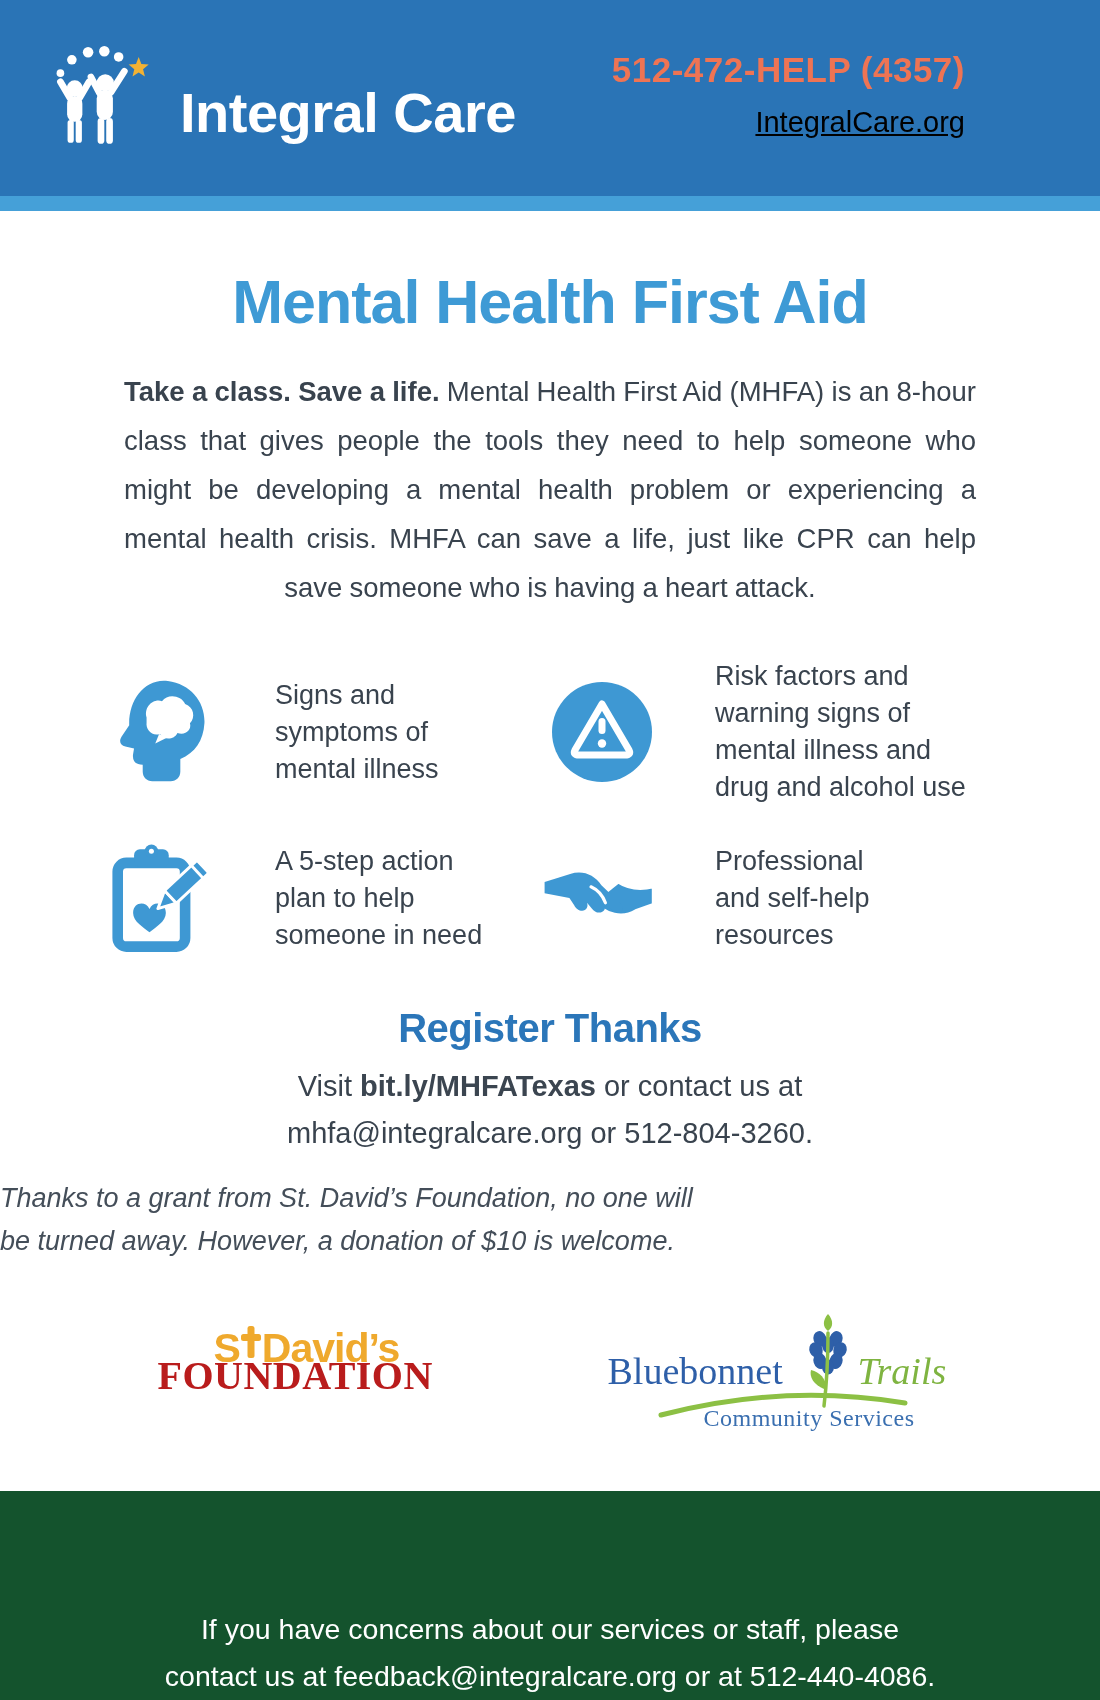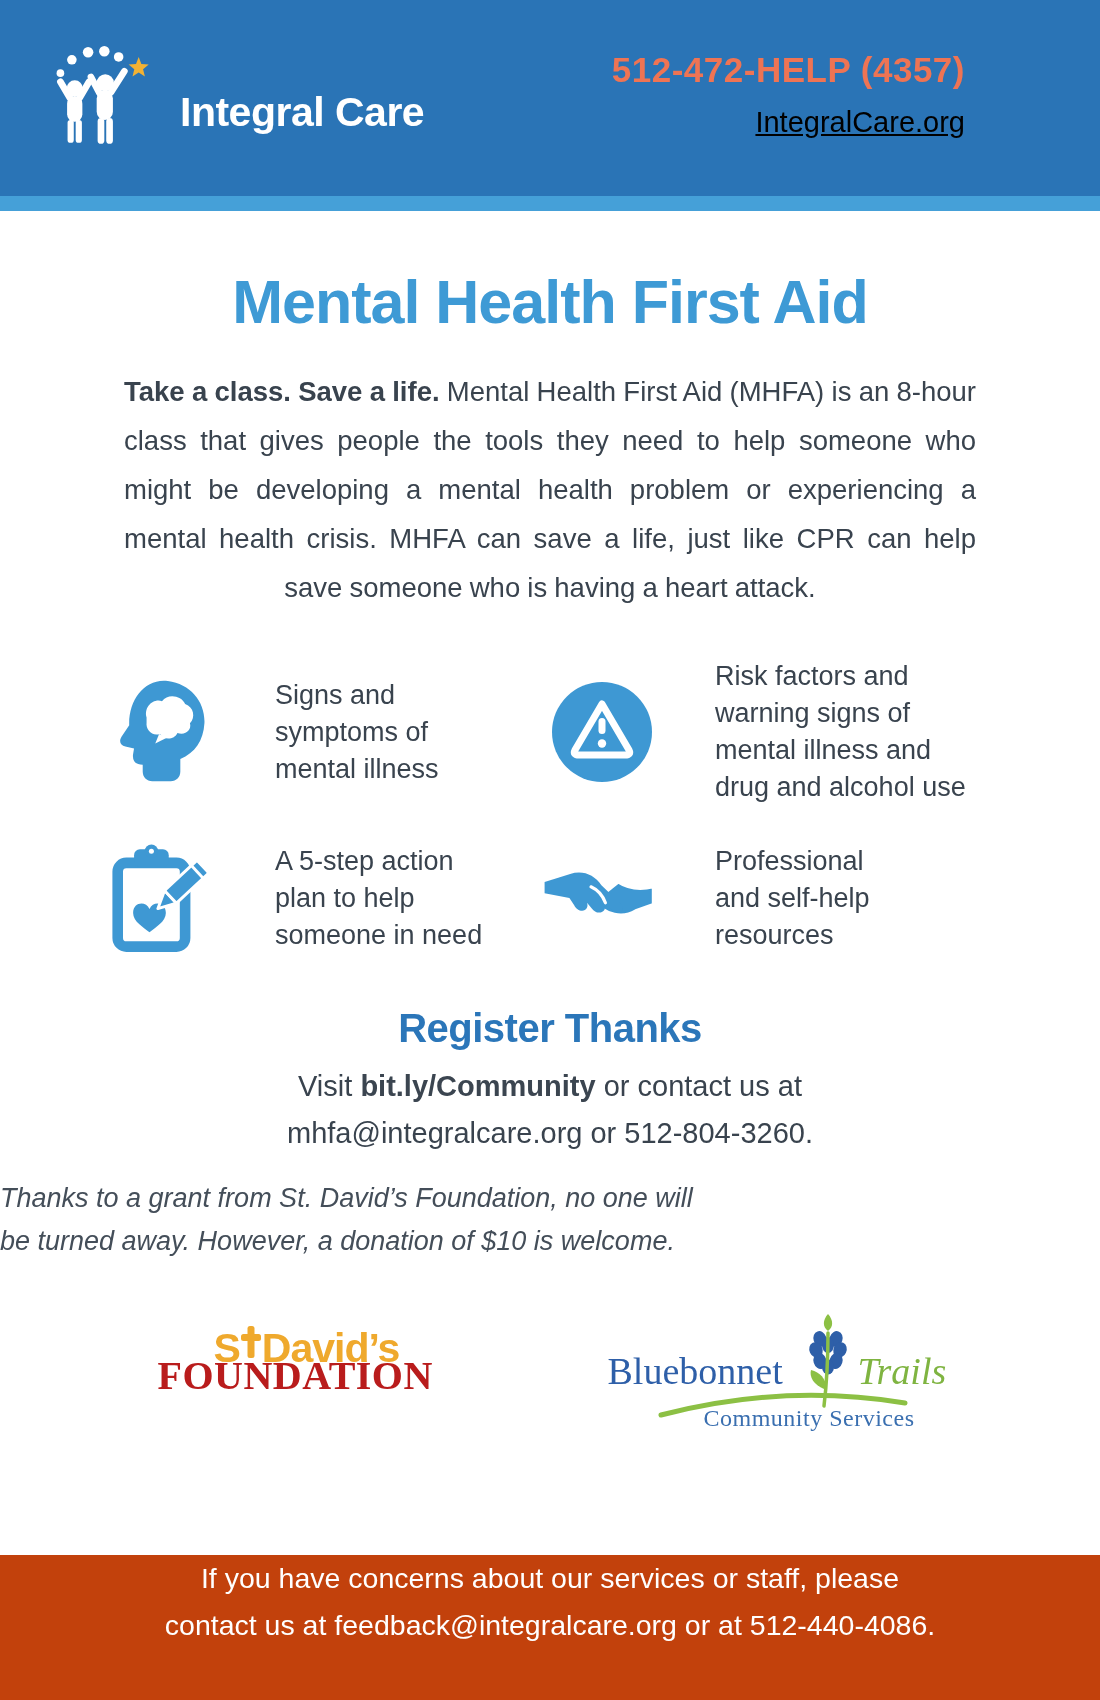--- a/index.html
+++ b/index.html
@@ -14,21 +14,21 @@
 
   
   .header {
     height:196px; background:#2A74B6;
     display:flex; align-items:center; justify-content:space-between;
     padding:0 135px 0 48px;
   }
   .logo { display:flex; align-items:center; gap:6px; }
   .logo svg { display:block; }
   .logo-text {
-    color:#ffffff; font-size:41px; font-weight:700; letter-spacing:-0.5px;
+    color:#ffffff; font-size:56px; font-weight:700; letter-spacing:-0.5px;
     margin-top:28px;
   }
   .header-contact { text-align:right; margin-top:-8px; }
   .phone { color:#EE7454; font-size:35px; font-weight:800; letter-spacing:0.5px;margin-left:24px; }
   .site  { color:#000000; font-size:29px; margin-top:16px;text-decoration:underline; }
 
   .strip { height:15px; background:#45A0D8; }
 
   
   main { flex:1; }
@@ -100,22 +100,22 @@
   }
   .bb-swoosh { position:absolute; left:50px; top:66px; }
   .bb-sub {
     position:absolute; left:96px; top:80px;
     font-family:"Liberation Serif", serif;
     color:#3A6FB0; font-size:24px; letter-spacing:0.5px;
   }
 
   
   footer {
-    height:145px; background:#c2410c;
-    display:flex; align-items:flex-start; justify-content:center;
+    height:209px; background:#14532d;
+    display:flex; align-items:flex-end; justify-content:center;
   }
   .footer-text {
     color:#ffffff; font-size:28.5px; line-height:47px;
     text-align:center; white-space:pre-line;
   }
 </style>
 </head>
 <body>
 
 <div class="page">
@@ -219,21 +219,21 @@
         <div class="ftext">Professional
 and self-help
 resources</div>
       </div>
 
     </div>
 
     <h2 class="register">Register Thanks</h2>
 
     <p class="contact">
-      <span><span>Visit </span><strong>bit.ly/Community</strong><span> or contact us at</span></span>
+      <span><span>Visit </span><strong>bit.ly/MHFATexas</strong><span> or contact us at</span></span>
       <br>
       <span>mhfa@integralcare.org or 512-804-3260.</span>
     </p>
 
     <p class="note">Thanks to a grant from St. David’s Foundation, no one will
 be turned away. However, a donation of $10 is welcome.</p>
 
     <div class="sponsors">
 
       <div class="stdavids">

